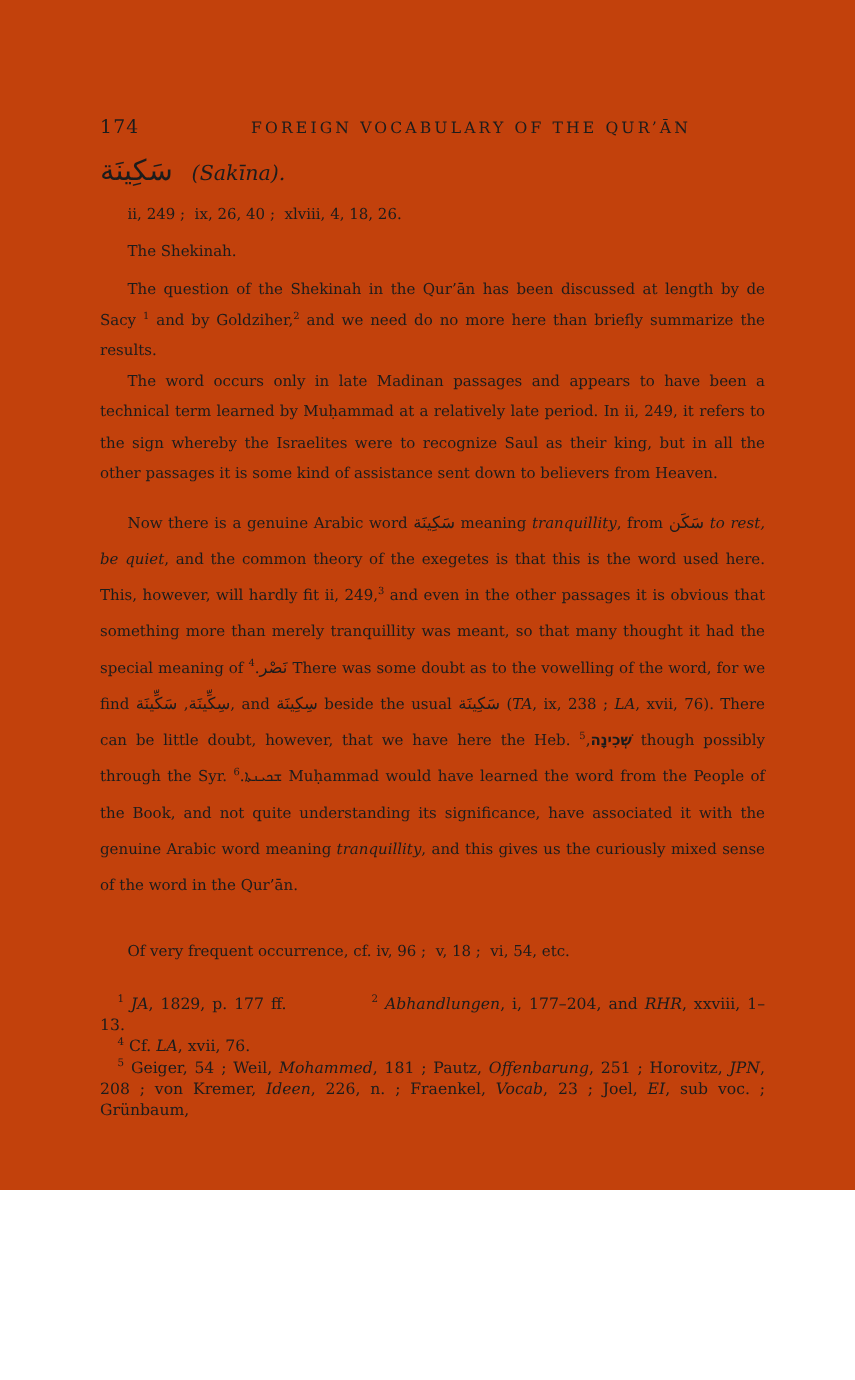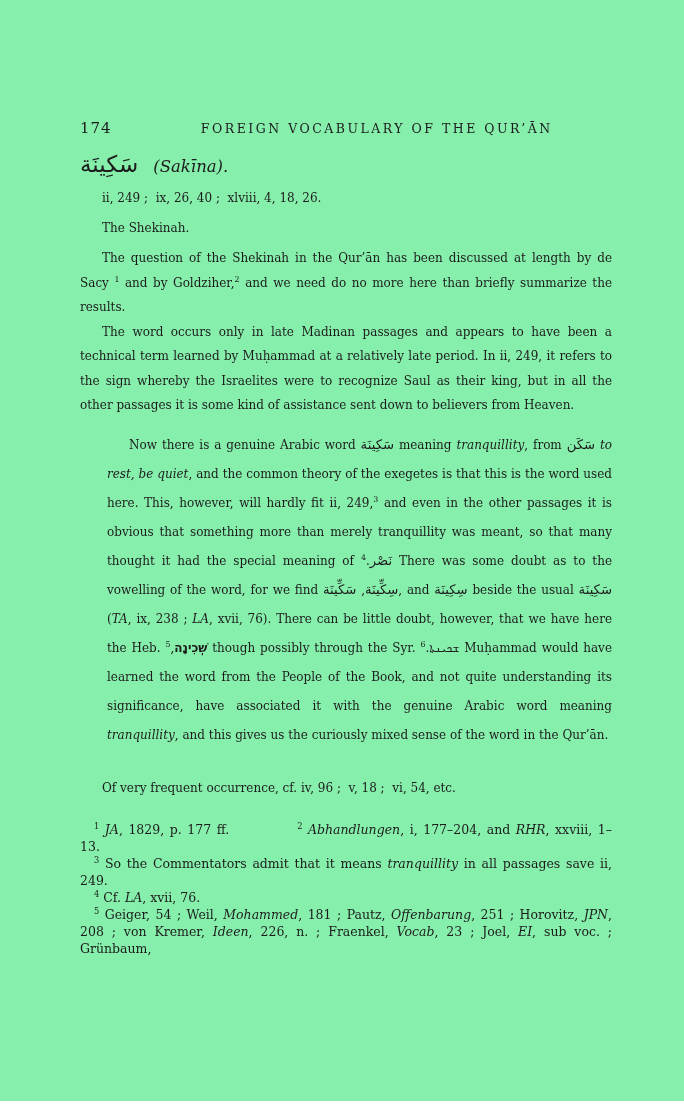--- a/index.html
+++ b/index.html
@@ -1,24 +1,24 @@
 <!DOCTYPE html>
 <html><head>
 <meta charset="utf-8">
 <style>
   html, body { margin: 0; padding: 0; background: #ffffff; }
   .page {
     position: relative;
-    width: 684px; height: 1101px;
-    background: #86efac;
+    width: 684px; height: 952px;
+    background: #c2410c;
     color: #1c1c1c;
     font-family: "DejaVu Serif", serif;
     overflow: hidden;
     box-sizing: border-box;
-    padding: 119px 72px 0 80px;
+    padding: 92px 72px 0 80px;
   }
   .running-header {
     display: flex; align-items: baseline;
     margin-bottom: 16px;
   }
   .page-number { font-size: 15px; letter-spacing: 1px; }
   .running-title {
     flex: 1; text-align: center;
     font-size: 12.5px; letter-spacing: 2.5px;
     padding-left: 30px;
@@ -32,21 +32,21 @@
   .headword-translit { font-style: italic; font-size: 16.5px; margin-left: 10px; }
   .refs {
     margin: 0 0 5px 0; padding-left: 22px;
     font-size: 12px; line-height: 25px;
     white-space: pre-wrap;
   }
   .body-para {
     margin: 0; font-size: 12px; line-height: 24.5px;
     text-align: justify; text-indent: 22px;
   }
-  .para-loose { line-height: 29px; margin-top: 13px; margin-left: 27px; }
+  .para-loose { line-height: 29px; margin-top: 13px; }
   .entry-salam { margin-top: 26px; }
   .occurrence { margin-top: 10px; }
   .footnotes {
     margin-top: 20px;
     font-size: 12.5px; line-height: 17px;
     text-align: justify;
   }
   .footnote { margin: 0; text-indent: 14px; }
   .seg-italic { font-style: italic; }
   .seg-sup { vertical-align: super; font-size: 66%; line-height: 0; }
@@ -76,19 +76,18 @@
     <p class="body-para"><span>The word occurs only in late Madinan passages and appears to have been a technical term learned by Muḥammad at a relatively late period. In ii, 249, it refers to the sign whereby the Israelites were to recognize Saul as their king, but in all the other passages it is some kind of assistance sent down to believers from Heaven.</span></p>
     <p class="body-para para-loose"><span>Now there is a genuine Arabic word </span><span class="seg-arabic">سَكِينَة</span><span> meaning </span><span class="seg-italic">tranquillity</span><span>, from </span><span class="seg-arabic">سَكَن</span><span> </span><span class="seg-italic">to rest, be quiet</span><span>, and the common theory of the exegetes is that this is the word used here. This, however, will hardly fit ii, 249,</span><span class="seg-sup">3</span><span> and even in the other passages it is obvious that something more than merely tranquillity was meant, so that many thought it had the special meaning of </span><span class="seg-arabic">نَصْر</span><span>.</span><span class="seg-sup">4</span><span> There was some doubt as to the vowelling of the word, for we find </span><span class="seg-arabic">سِكِّينَة</span><span>, </span><span class="seg-arabic">سَكِّينَة</span><span>, and </span><span class="seg-arabic">سِكِينَة</span><span> beside the usual </span><span class="seg-arabic">سَكِينَة</span><span> (</span><span class="seg-italic">TA</span><span>, ix, 238 ; </span><span class="seg-italic">LA</span><span>, xvii, 76). There can be little doubt, however, that we have here the Heb. </span><span class="seg-hebrew">שְׁכִינָה</span><span>,</span><span class="seg-sup">5</span><span> though possibly through the Syr. </span><span class="seg-syriac">ܫܟܝܢܬܐ</span><span>.</span><span class="seg-sup">6</span><span> Muḥammad would have learned the word from the People of the Book, and not quite understanding its significance, have associated it with the genuine Arabic word meaning </span><span class="seg-italic">tranquillity</span><span>, and this gives us the curiously mixed sense of the word in the Qur’ān.</span></p>
   </section>
 
   <section class="entry-salam">
     <p class="refs occurrence">Of very frequent occurrence, cf. iv, 96 ;  v, 18 ;  vi, 54, etc.</p>
   </section>
 
   <footer class="footnotes">
     <p class="footnote"><span class="seg-sup">1</span><span> </span><span class="seg-italic">JA</span><span>, 1829, p. 177 ff.</span><span class="seg-gap"></span><span class="seg-sup">2</span><span> </span><span class="seg-italic">Abhandlungen</span><span>, i, 177–204, and </span><span class="seg-italic">RHR</span><span>, xxviii, 1–13.</span></p>
-    <p class="footnote"><span class="seg-sup">3</span><span> So the Commentators admit that it means </span><span class="seg-italic">tranquillity</span><span> in all passages save ii, 249.</span></p>
     <p class="footnote"><span class="seg-sup">4</span><span> Cf. </span><span class="seg-italic">LA</span><span>, xvii, 76.</span></p>
     <p class="footnote"><span class="seg-sup">5</span><span> Geiger, 54 ; Weil, </span><span class="seg-italic">Mohammed</span><span>, 181 ; Pautz, </span><span class="seg-italic">Offenbarung</span><span>, 251 ; Horovitz, </span><span class="seg-italic">JPN</span><span>, 208 ; von Kremer, </span><span class="seg-italic">Ideen</span><span>, 226, n. ; Fraenkel, </span><span class="seg-italic">Vocab</span><span>, 23 ; Joel, </span><span class="seg-italic">EI</span><span>, sub voc. ; Grünbaum, </span></p>
 
   </footer>
 
 </div>
 
 </body></html>

